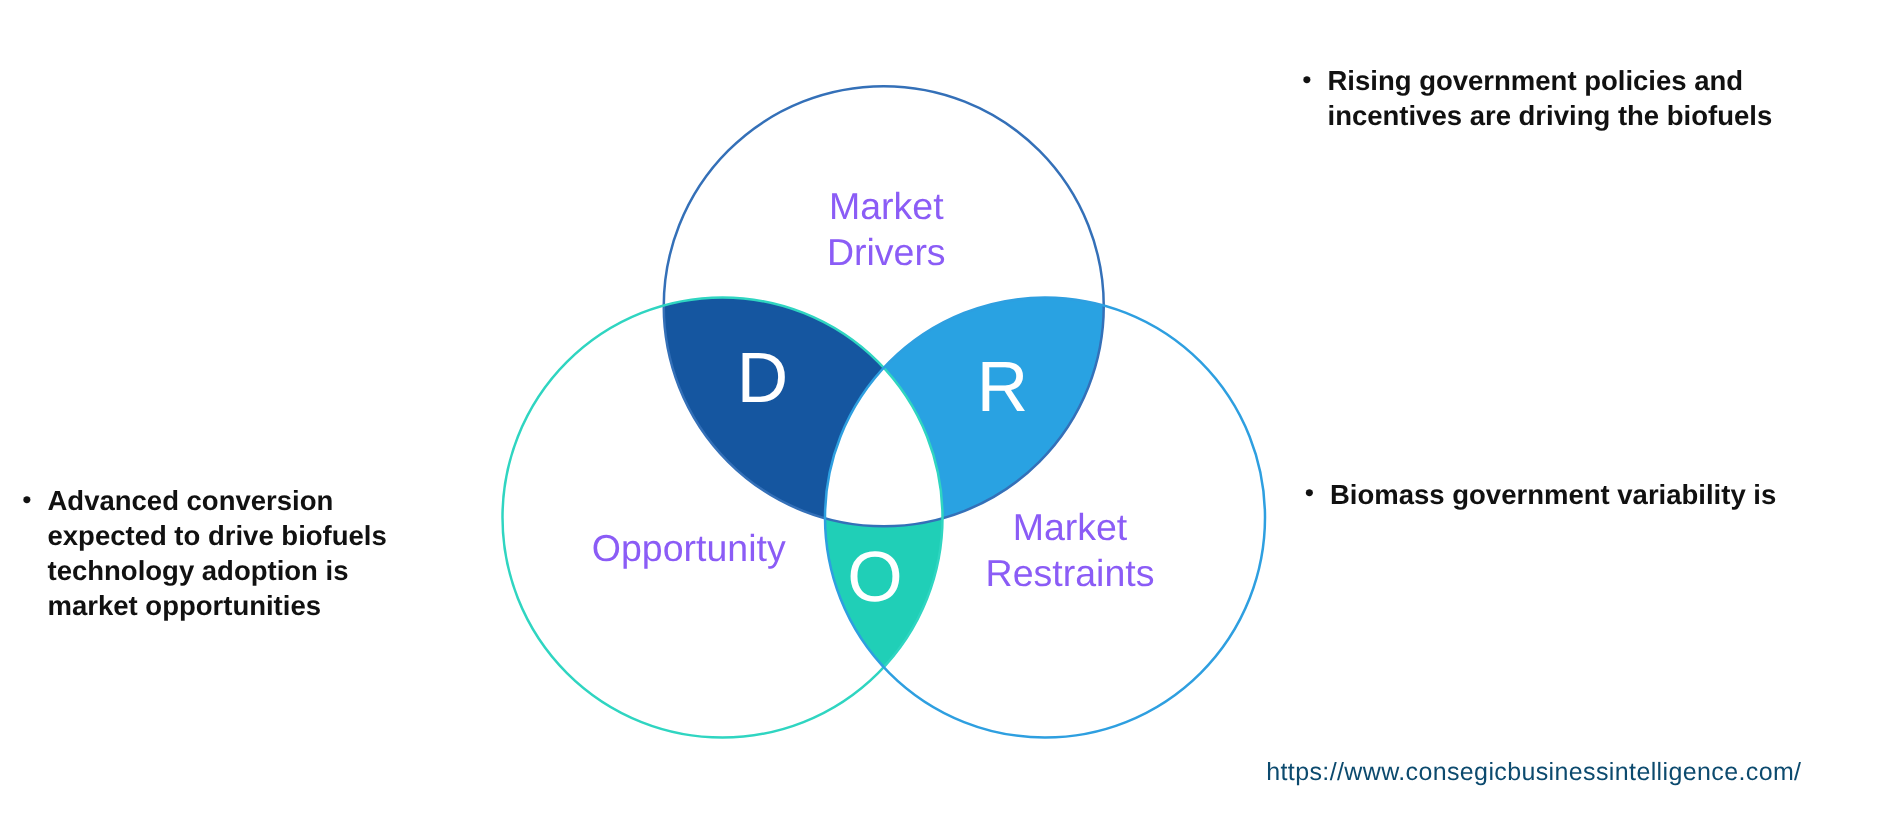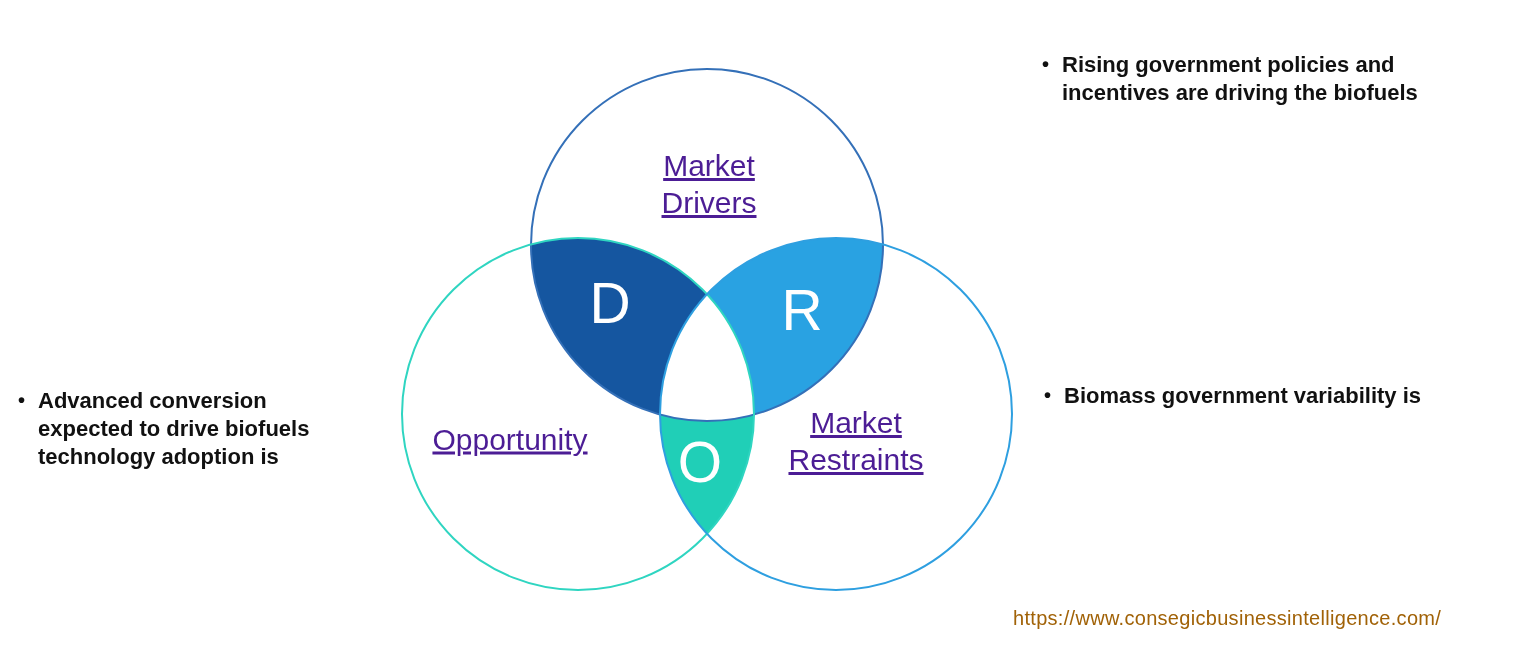--- a/index.html
+++ b/index.html
@@ -17,26 +17,25 @@
   }
   .venn-svg {
     position: absolute;
     left: 0;
     top: 0;
   }
   .abs { position: absolute; }
   .circle-label {
     transform: translate(-50%, -50%);
     text-align: center;
-    color: #4c1d95;
+    color: #8b5cf6;
     font-size: 30px;
     line-height: 37px;
     font-weight: 400;
     white-space: nowrap;
-    text-decoration: underline;
   }
   .overlap-letter {
     transform: translate(-50%, -50%);
     color: #ffffff;
     font-size: 57px;
     font-weight: 400;
     line-height: 1;
   }
   .bullet-item {
     display: flex;
@@ -46,21 +45,21 @@
     line-height: 28px;
     font-weight: 600;
   }
   .bullet-marker {
     width: 20px;
     flex: 0 0 20px;
     font-size: 20px;
     line-height: 26px;
   }
   .footer-url {
-    color: #a16207;
+    color: #0c4a6e;
     font-size: 20px;
     font-weight: 400;
     letter-spacing: 0.3px;
   }
 </style>
 </head>
 <body>
 
 <div class="canvas">
 
@@ -95,21 +94,21 @@
     <circle cx="707" cy="245" r="176" fill="none" stroke-width="2" stroke="#3470B8"></circle>
     <circle cx="578" cy="414" r="176" fill="none" stroke-width="2" stroke="#2FD5C1"></circle>
     <circle cx="836" cy="414" r="176" fill="none" stroke-width="2" stroke="#2E9FE0"></circle>
   </svg>
 
   <div class="abs circle-label" style="left:709px; top:184px;">
     <div>Market</div>
     <div>Drivers</div>
   </div>
 
-  <div class="abs circle-label" style="left:510px; top:439px;text-align:right;">Opportunity</div>
+  <div class="abs circle-label" style="left:551px; top:439px;text-align:right;">Opportunity</div>
 
   <div class="abs circle-label" style="left:856px; top:441px;">
     <div>Market</div>
     <div>Restraints</div>
   </div>
 
   <div class="abs overlap-letter" style="left:610px; top:303px;">D</div>
   <div class="abs overlap-letter" style="left:802px; top:310px;">R</div>
   <div class="abs overlap-letter" style="left:700px; top:462px;">O</div>
 
@@ -127,18 +126,19 @@
       <div>Biomass government variability is</div>
     </div>
   </div>
 
   <div class="abs bullet-item" style="left:18px; top:387px; width:340px;">
     <span class="bullet-marker">•</span>
     <div>
       <div>Advanced conversion</div>
       <div>expected to drive biofuels</div>
       <div>technology adoption is</div>
+      <div>market opportunities</div>
     </div>
   </div>
 
   <div class="abs footer-url" style="left:1013px; top:607px;">https://www.consegicbusinessintelligence.com/</div>
 
 </div>
 
 </body></html>

